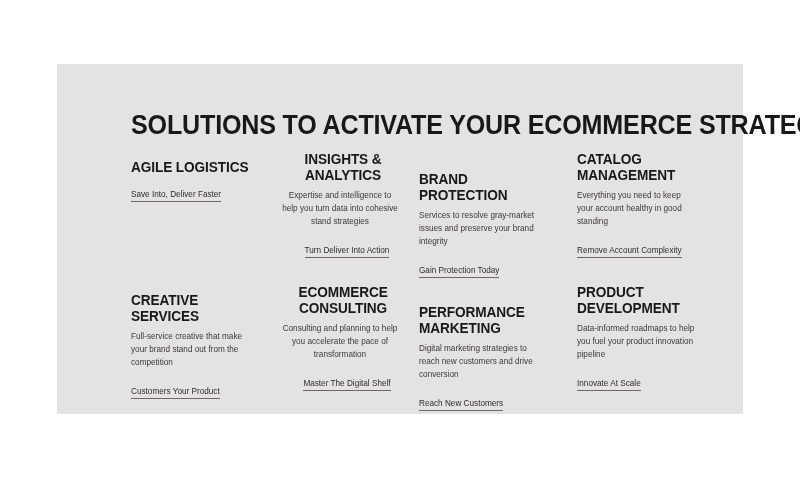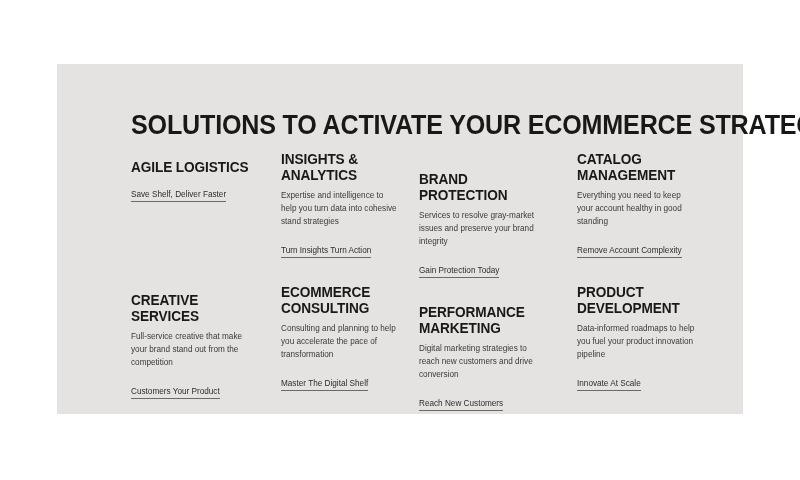--- a/index.html
+++ b/index.html
@@ -50,21 +50,21 @@
     width: 600px;
   }
   .row-1 { top: 0px; }
   .row-2 { top: 133px; }
 
   .card {
     position: absolute;
     width: 132px;
   }
   .col-1 { left: 0px; margin-top: 8px; }
-  .col-2 { left: 150px; }
+  .col-2 { left: 150px; text-align: center; }
   .col-3 { left: 288px; margin-top: 20px; }
   .col-4 { left: 446px; }
 
   .card-title {
     font-family: "Liberation Sans Narrow", "Liberation Sans", sans-serif;
     font-size: 14.5px;
     line-height: 15.5px;
     font-weight: bold;
     color: #191817;
     margin: 0 0 7px 0;
@@ -100,27 +100,27 @@
 <div id="panel">
 
   <h1 id="section-title">SOLUTIONS TO ACTIVATE YOUR ECOMMERCE STRATEGY</h1>
 
   <div id="grid">
 
     <div class="row row-1">
 
       <div class="card col-1">
         <h2 class="card-title">AGILE LOGISTICS</h2>
-        <a class="card-link">Save Shelf, Deliver Faster</a>
+        <a class="card-link">Save Into, Deliver Faster</a>
       </div>
 
       <div class="card col-2">
         <h2 class="card-title">INSIGHTS &amp; ANALYTICS</h2>
         <p class="card-desc">Expertise and intelligence to help you turn data into cohesive stand strategies</p>
-        <a class="card-link">Turn Insights Turn Action</a>
+        <a class="card-link">Turn Deliver Into Action</a>
       </div>
 
       <div class="card col-3">
         <h2 class="card-title">BRAND PROTECTION</h2>
         <p class="card-desc">Services to resolve gray-market issues and preserve your brand integrity</p>
         <a class="card-link">Gain Protection Today</a>
       </div>
 
       <div class="card col-4">
         <h2 class="card-title">CATALOG MANAGEMENT</h2>

